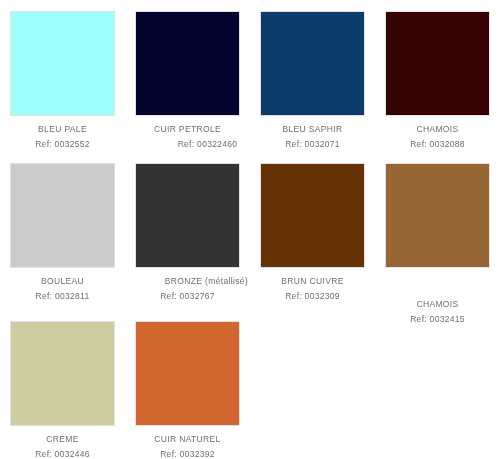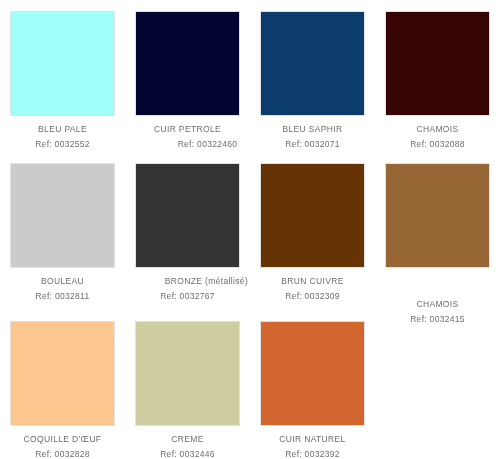--- a/index.html
+++ b/index.html
@@ -106,25 +106,20 @@
     <div class="swatch-name" style="color: rgb(109, 109, 109);">BRUN CUIVRE</div>
     <div class="swatch-ref" style="color: rgb(109, 109, 109);">Ref: 0032309</div>
   </div>
 
   <div class="swatch-cell row-3">
     <div class="swatch-chip" style="background-color: rgb(150, 102, 52); border-color: rgb(226, 226, 226);"></div>
     <div class="swatch-name" style="color: rgb(109, 109, 109); margin-top: 32px;">CHAMOIS</div>
     <div class="swatch-ref" style="color: rgb(109, 109, 109);">Ref: 0032415</div>
   </div>
 
-  <div class="swatch-cell row-3">
-    <div class="swatch-chip" style="background-color: rgb(252, 198, 143); border-color: rgb(226, 226, 226);"></div>
-    <div class="swatch-name" style="color: rgb(109, 109, 109);">COQUILLE D'ŒUF</div>
-    <div class="swatch-ref" style="color: rgb(109, 109, 109);">Ref: 0032828</div>
-  </div>
 
   <div class="swatch-cell row-3">
     <div class="swatch-chip" style="background-color: rgb(205, 205, 160); border-color: rgb(226, 226, 226);"></div>
     <div class="swatch-name" style="color: rgb(109, 109, 109);">CREME</div>
     <div class="swatch-ref" style="color: rgb(109, 109, 109);">Ref: 0032446</div>
   </div>
 
   <div class="swatch-cell row-3">
     <div class="swatch-chip" style="background-color: rgb(209, 102, 47); border-color: rgb(226, 226, 226);"></div>
     <div class="swatch-name" style="color: rgb(109, 109, 109);">CUIR NATUREL</div>

